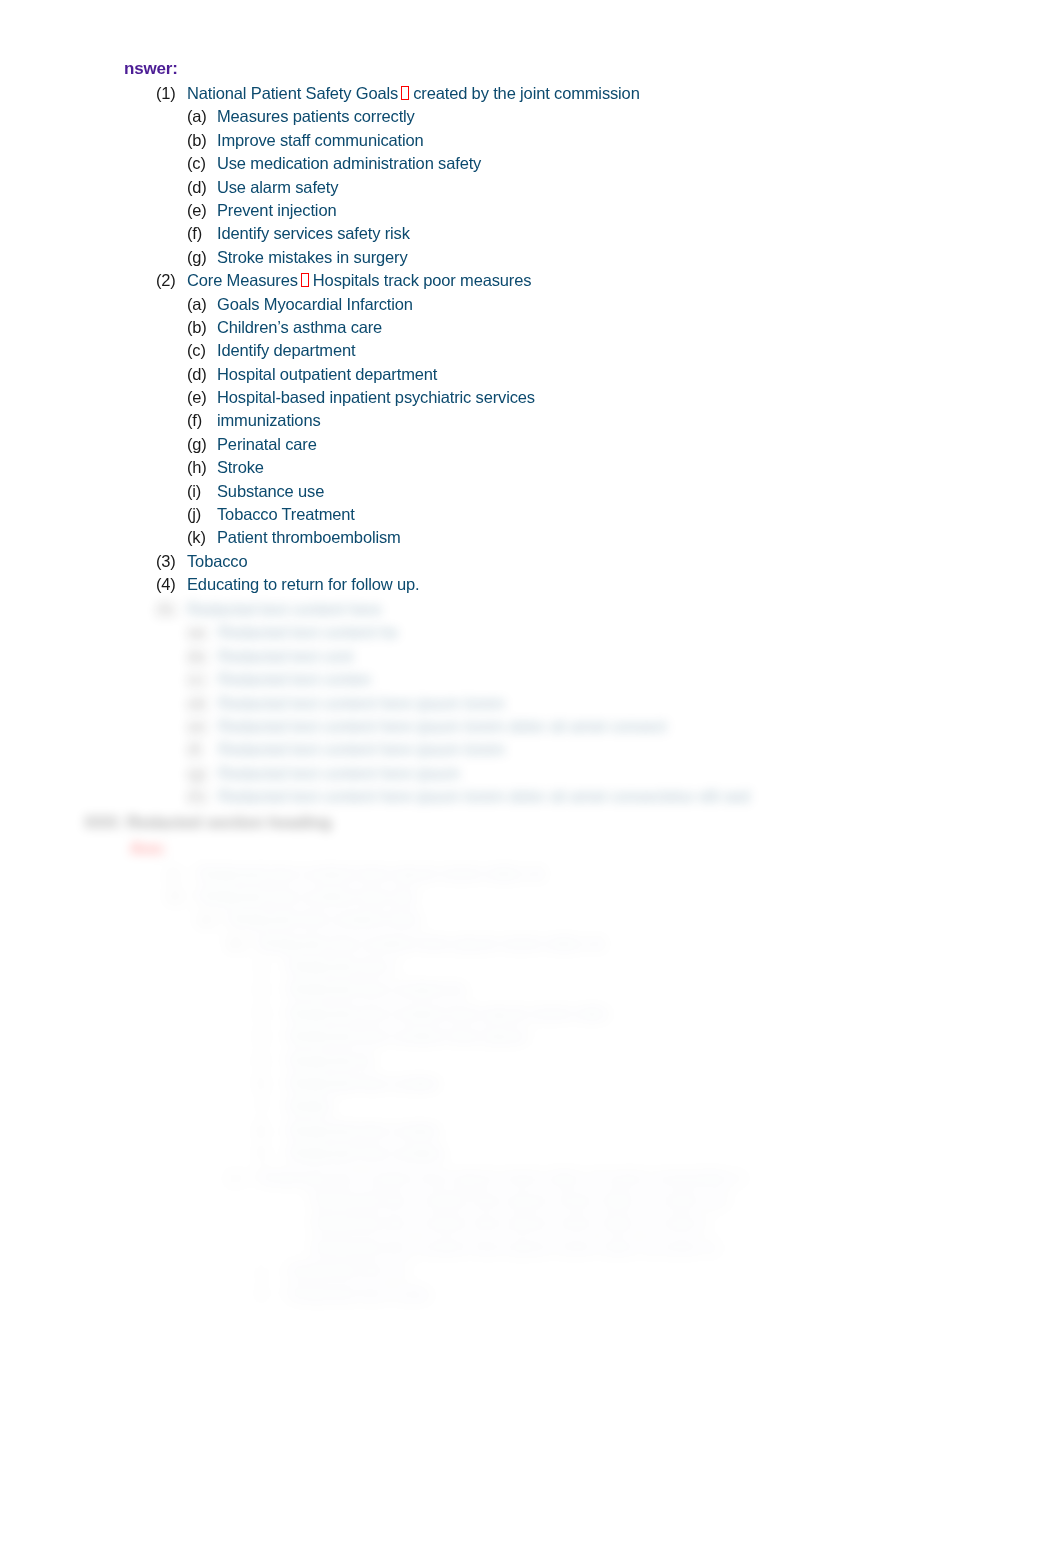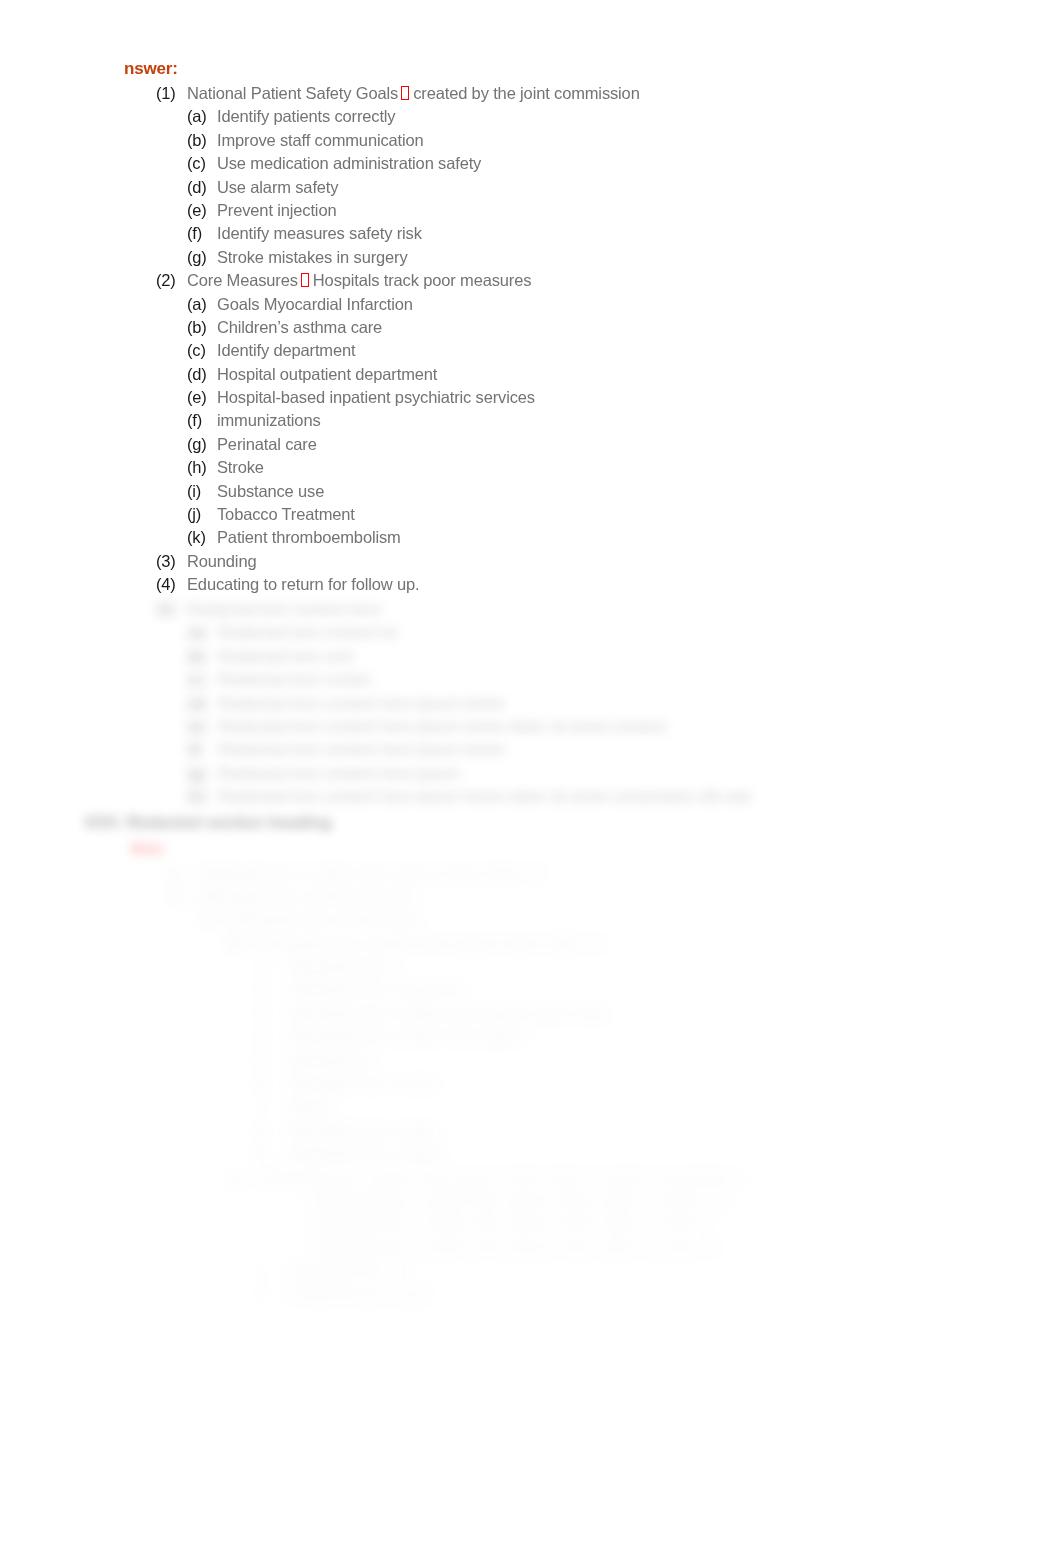--- a/index.html
+++ b/index.html
@@ -22,21 +22,21 @@
     background: #ffffff;
   }
 
   
   .doc-heading {
     position: absolute;
     left: 124px;
     top: 59px;
     font-size: 17px;
     font-weight: bold;
-    color: #c2410c;
+    color: #4c1d95;
     letter-spacing: -0.2px;
     white-space: nowrap;
   }
 
   
   .outline {
     position: absolute;
     left: 0;
     top: 84px;
     width: 1062px;
@@ -51,21 +51,21 @@
     letter-spacing: -0.15px;
   }
 
   .marker {
     color: #1a1a1a;
     flex: 0 0 auto;
     text-align: left;
   }
 
   .content {
-    color: #737373;
+    color: #0c4a6e;
     flex: 0 0 auto;
   }
 
   
   .lvl-1 .marker { margin-left: 156px; width: 31px; }
   .lvl-2 .marker { margin-left: 187px; width: 30px; }
 
   
   .tofu {
     display: inline-block;
@@ -119,41 +119,41 @@
 
   <div class="doc-heading">nswer:</div>
 
   <div class="outline" id="outline-root">
       <div class="line lvl-1">
         <span class="marker">(1)</span>
         <span class="content"><span>National Patient Safety Goals</span><span class="tofu"></span><span>created by the joint commission</span></span>
       </div>
       <div class="line lvl-2">
         <span class="marker">(a)</span>
-        <span class="content">Identify patients correctly</span>
+        <span class="content">Measures patients correctly</span>
       </div>
       <div class="line lvl-2">
         <span class="marker">(b)</span>
         <span class="content">Improve staff communication</span>
       </div>
       <div class="line lvl-2">
         <span class="marker">(c)</span>
         <span class="content">Use medication administration safety</span>
       </div>
       <div class="line lvl-2">
         <span class="marker">(d)</span>
         <span class="content">Use alarm safety</span>
       </div>
       <div class="line lvl-2">
         <span class="marker">(e)</span>
         <span class="content">Prevent injection</span>
       </div>
       <div class="line lvl-2">
         <span class="marker">(f)</span>
-        <span class="content">Identify measures safety risk</span>
+        <span class="content">Identify services safety risk</span>
       </div>
       <div class="line lvl-2">
         <span class="marker">(g)</span>
         <span class="content">Stroke mistakes in surgery</span>
       </div>
       <div class="line lvl-1">
         <span class="marker">(2)</span>
         <span class="content"><span>Core Measures</span><span class="tofu"></span><span>Hospitals track poor measures</span></span>
       </div>
       <div class="line lvl-2">
@@ -195,21 +195,21 @@
       <div class="line lvl-2">
         <span class="marker">(j)</span>
         <span class="content">Tobacco Treatment</span>
       </div>
       <div class="line lvl-2">
         <span class="marker">(k)</span>
         <span class="content">Patient thromboembolism</span>
       </div>
       <div class="line lvl-1">
         <span class="marker">(3)</span>
-        <span class="content">Rounding</span>
+        <span class="content">Tobacco</span>
       </div>
       <div class="line lvl-1">
         <span class="marker">(4)</span>
         <span class="content">Educating to return for follow up.</span>
       </div>
     </div>
 
   <div class="redacted-zone" id="redacted-root">
       <div>
         <div class="line">

